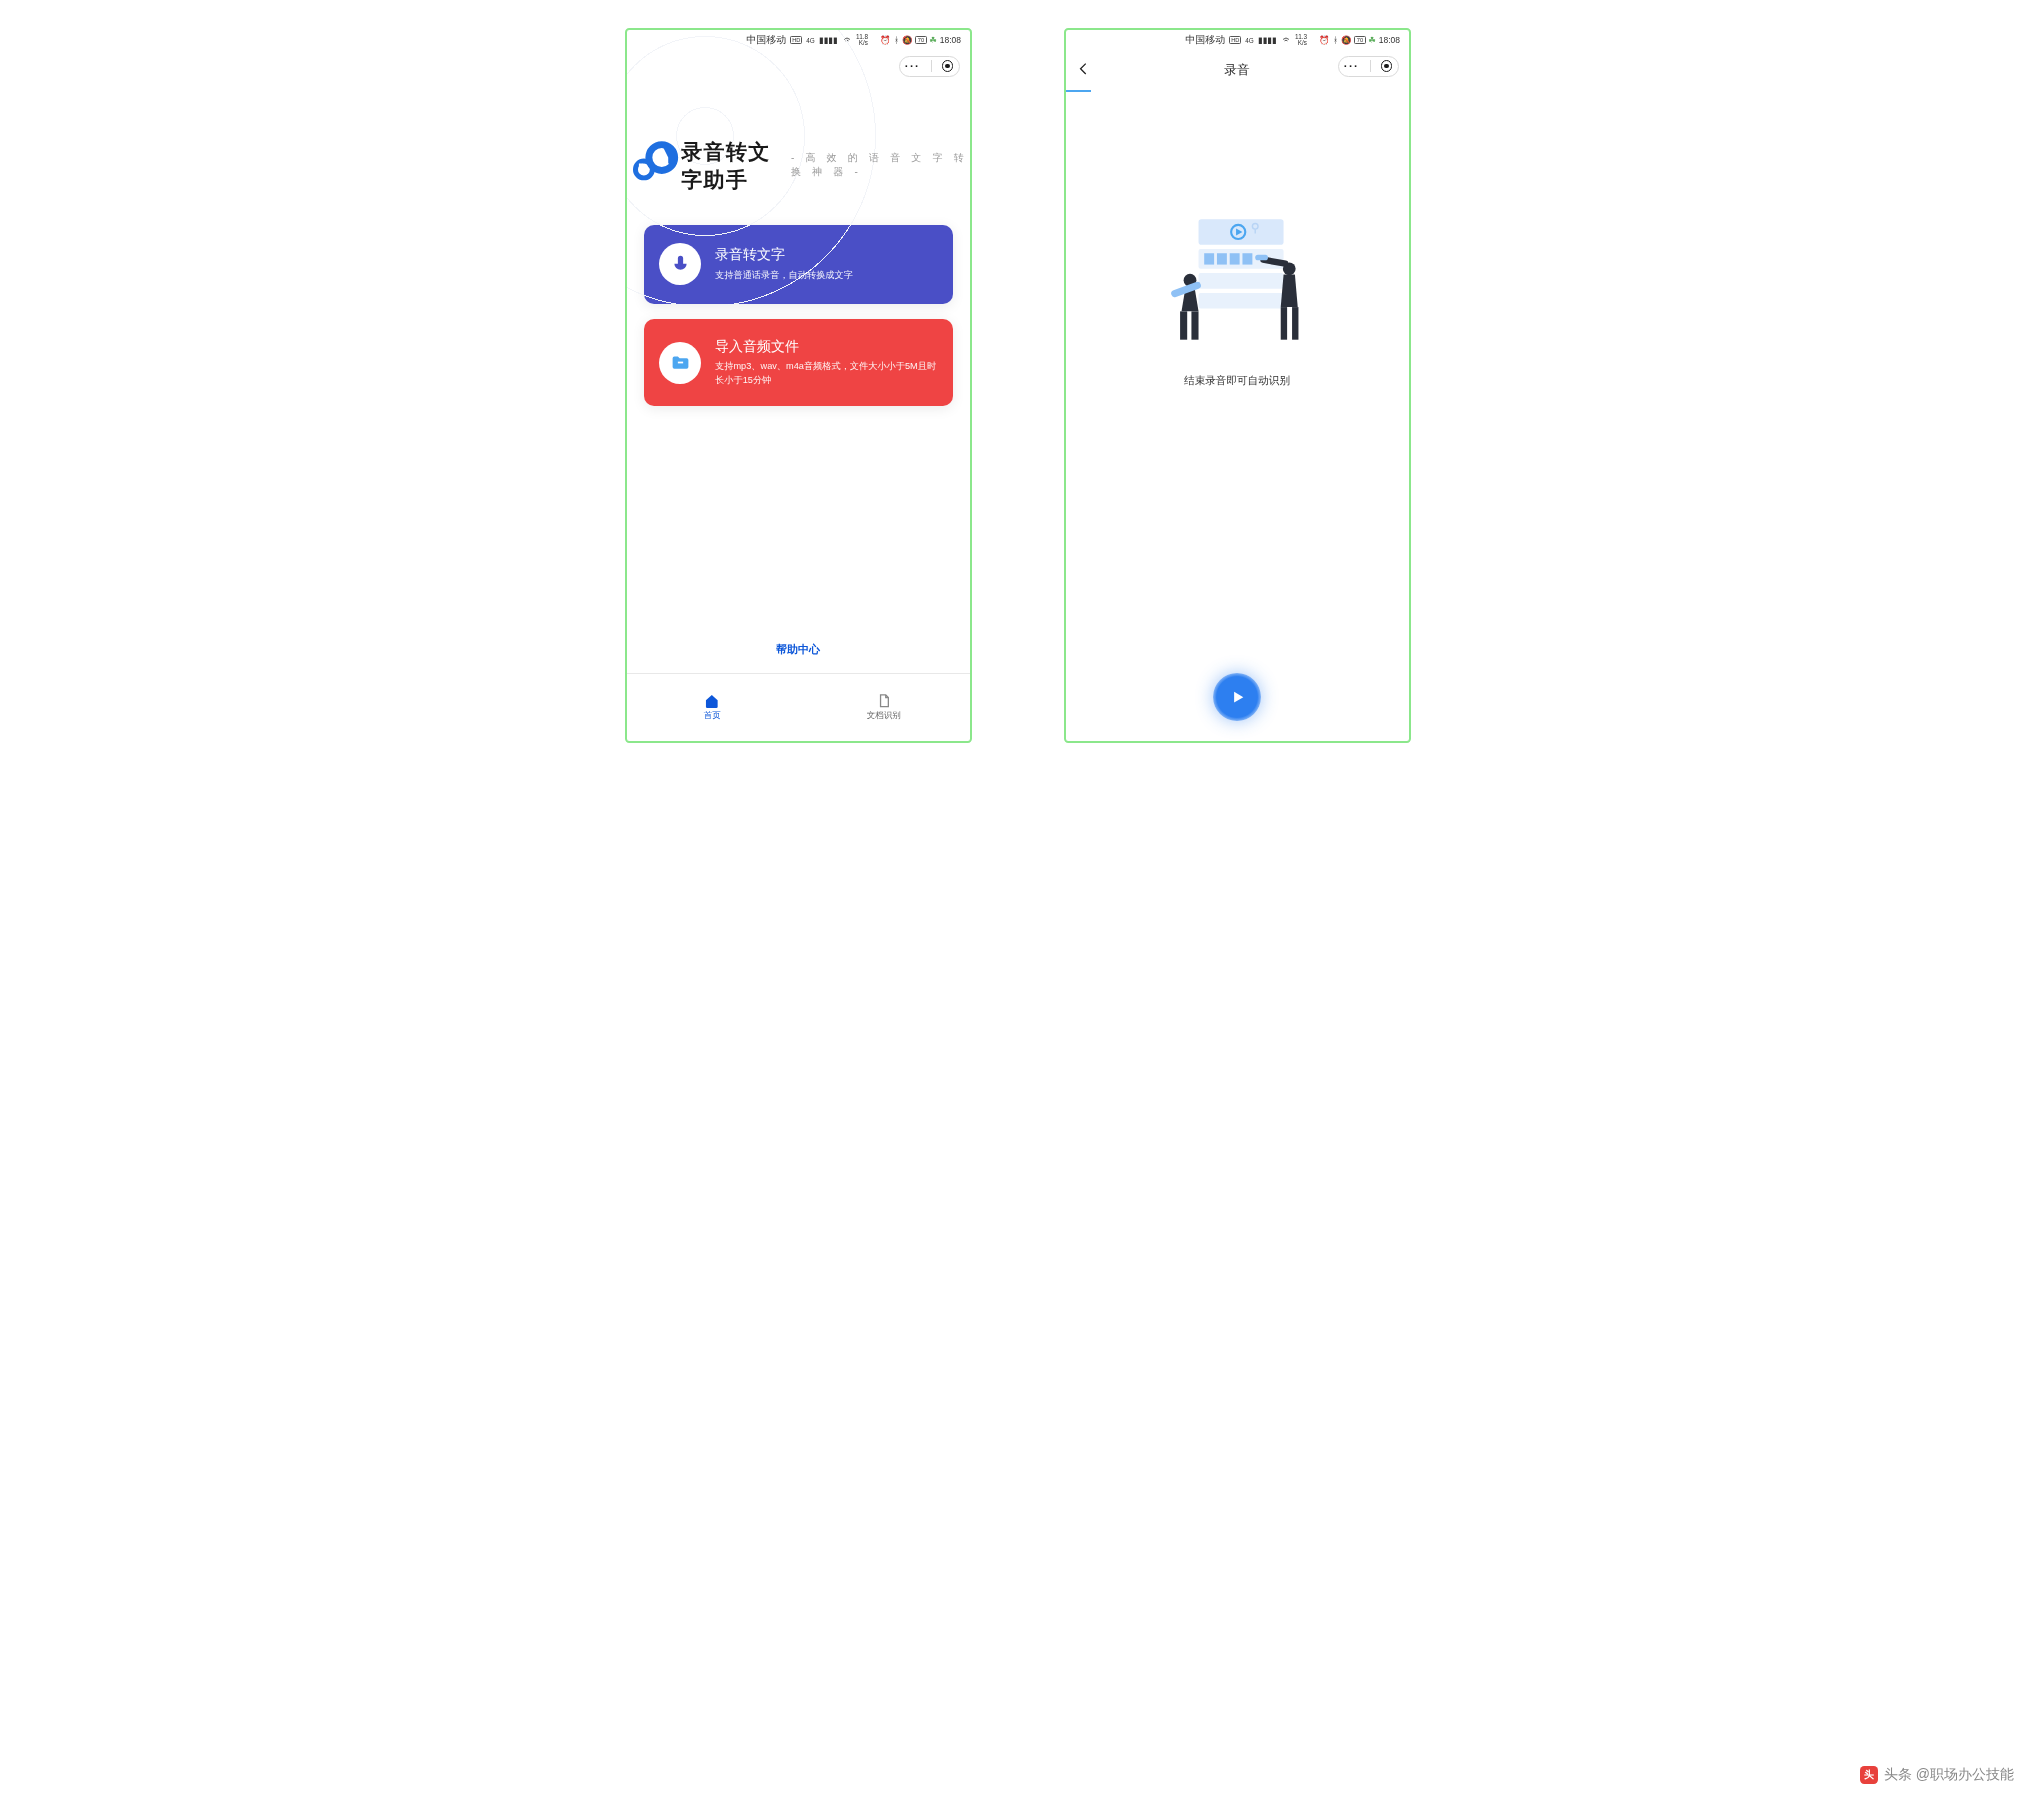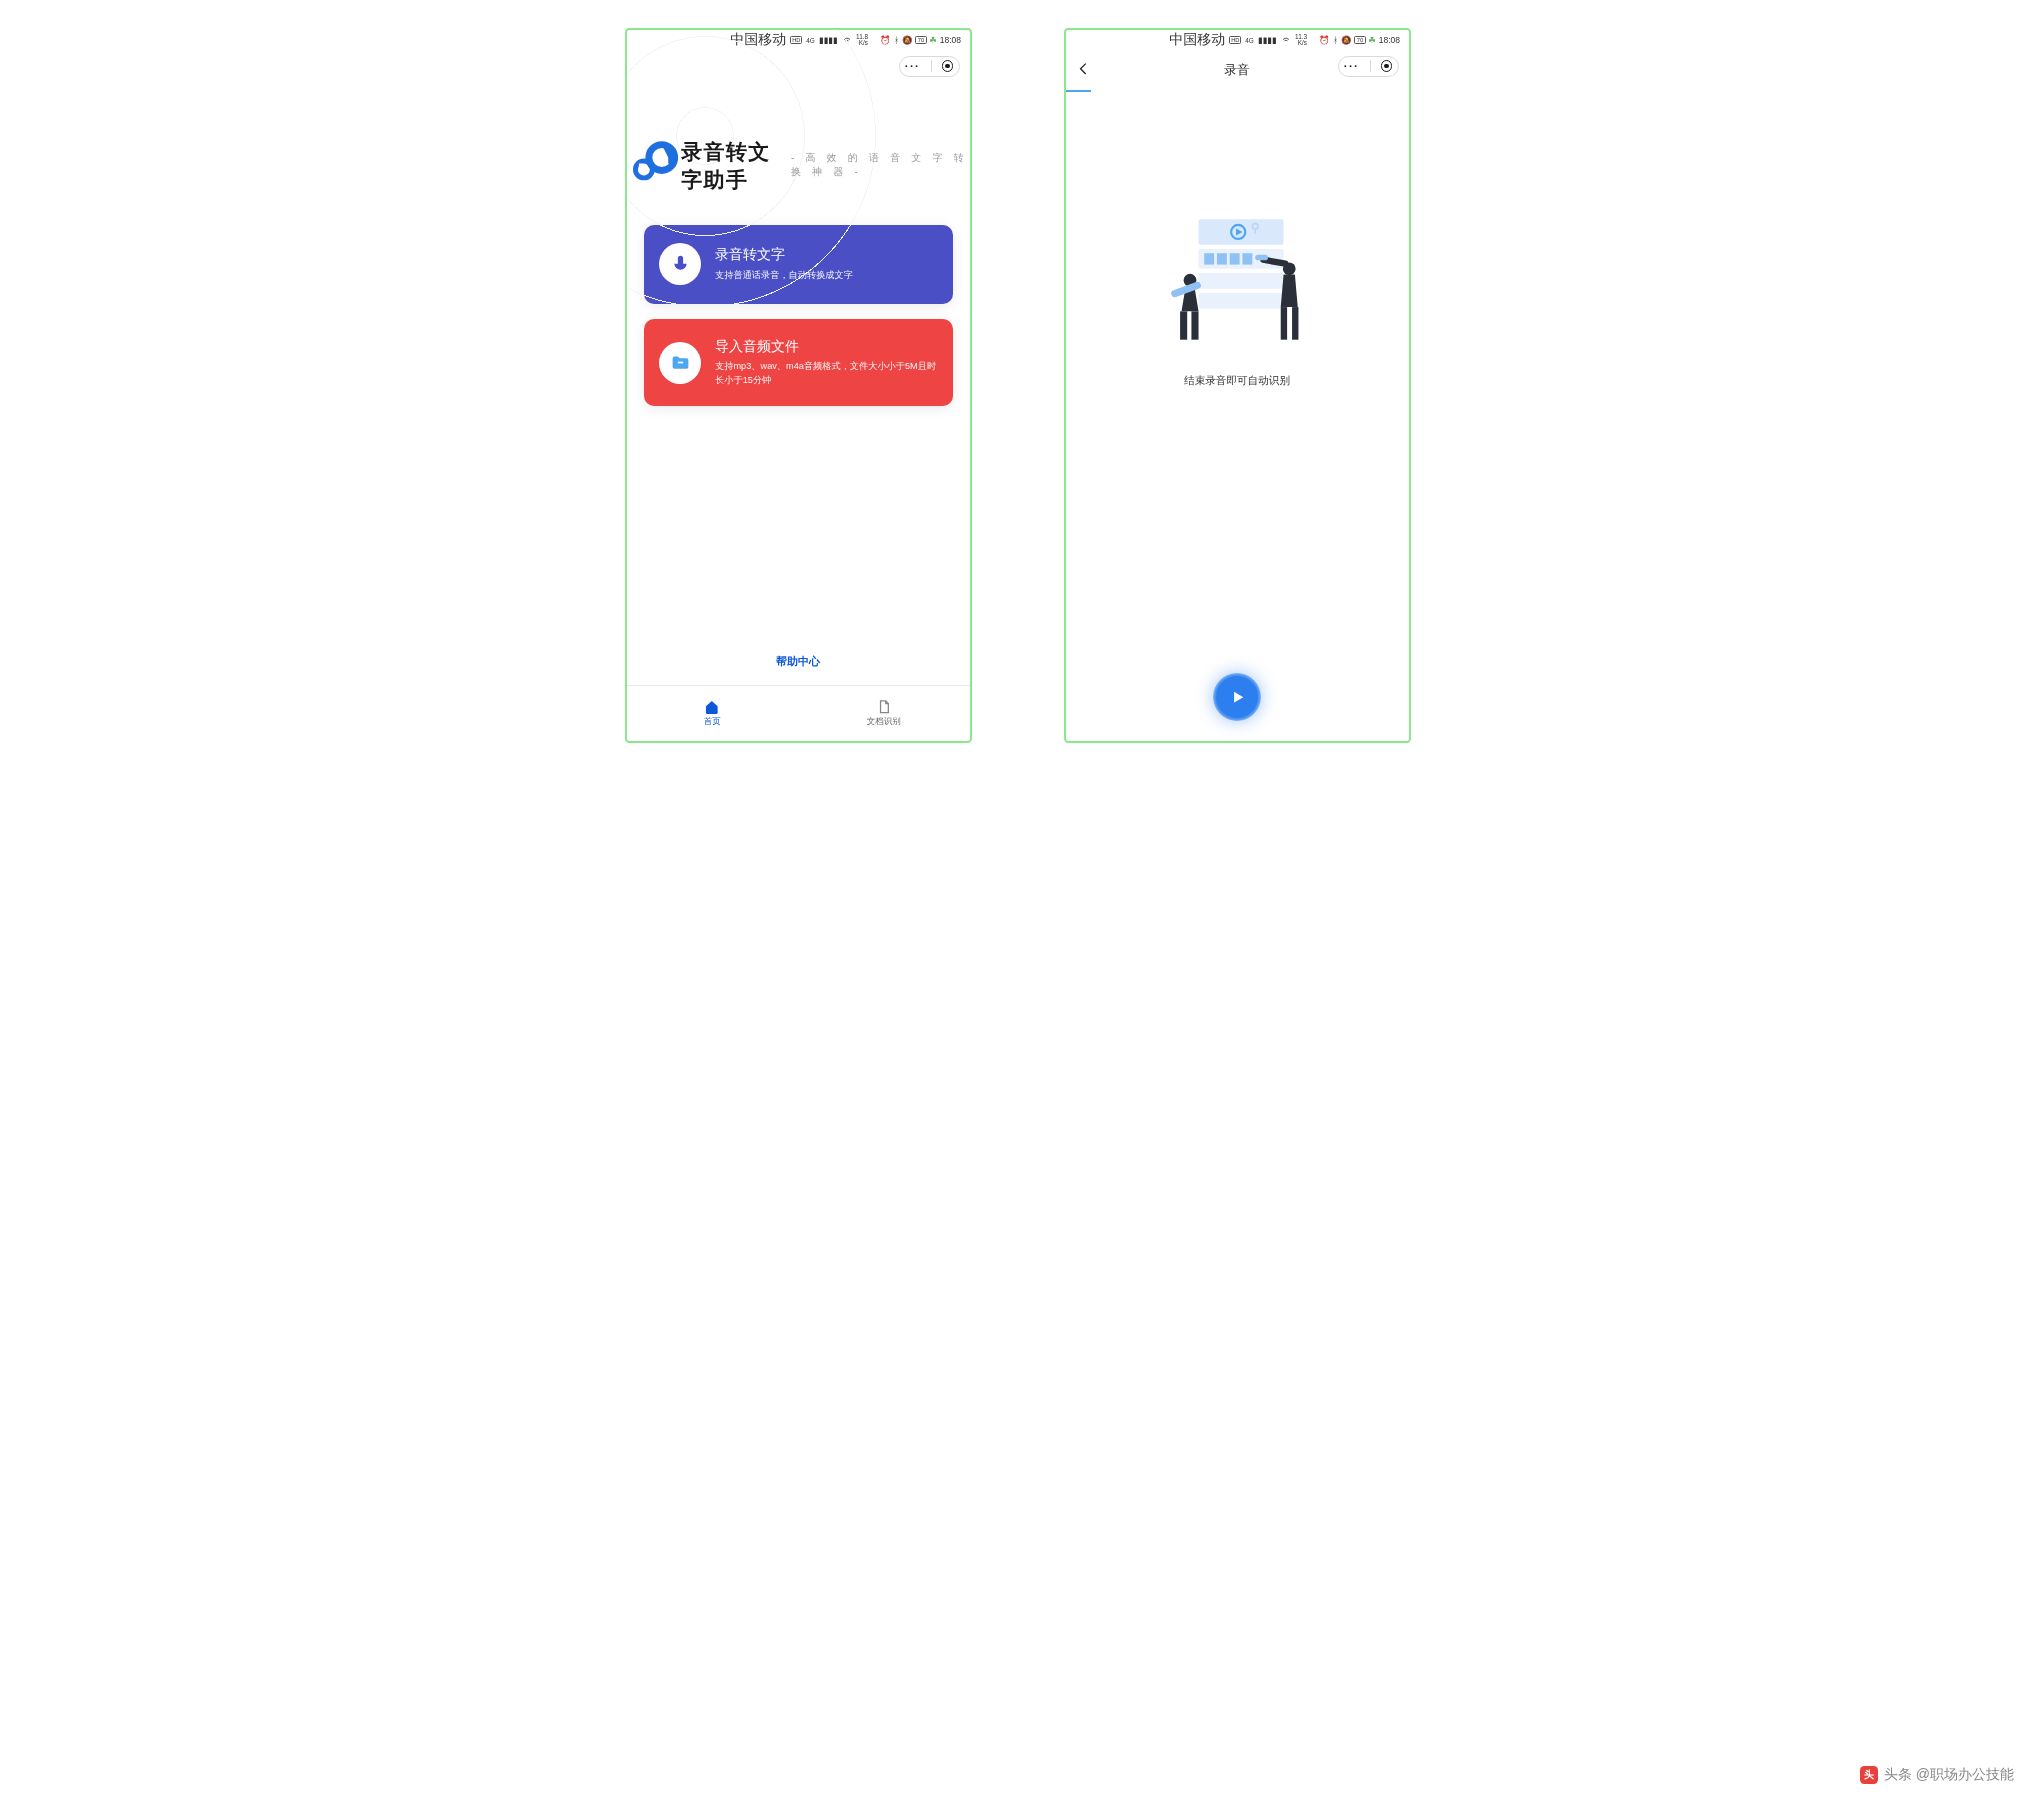--- a/index.html
+++ b/index.html
@@ -26,21 +26,21 @@
   .status-bar {
     height: 20px;
     display: flex;
     align-items: center;
     justify-content: flex-end;
     padding: 0 8.5px;
     font-size: 8.5px;
     color: #333;
     gap: 4.2px;
   }
-  .status-left-text { font-size: 14px; }
+  .status-left-text { font-size: 10px; }
   .status-icon { font-size: 8.5px; }
   .status-speed { font-size: 6.4px; line-height: 6.4px; text-align: right;}
   .status-right { display: flex; align-items: center; gap: 2.8px; margin-left: 8.5px;}
   .status-time { font-size: 8.5px; font-weight: 500; }
 
   
   .capsule {
     position: absolute;
     right: 10px;
     top: 25.5px;
@@ -78,21 +78,21 @@
     border-radius: 10px; padding: 18.4px 15.6px; display:flex; align-items:center; gap: 14px;
     box-shadow: 0 2.8px 12.7px rgba(0,0,0,0.08);
   }
   .card-purple { background: #4a4fc6; color: #fff; }
   .card-blue   { background: #ef4444; color: #fff; }
   .card-icon   { width: 42px; height: 42px; border-radius: 50%; background:#fff; display:flex; align-items:center; justify-content:center; flex-shrink:0;}
   .card-icon svg { width: 21px; height: 21px; }
   .card-title  { font-size: 14px; font-weight: 500; margin-bottom: 4.2px;}
   .card-desc   { font-size: 9.2px; opacity: 0.95; line-height: 1.5;}
   .help-link   { text-align:center; color:#0d57d9; font-size:11px; font-weight:700; margin-top:auto; padding-bottom:15.6px;}
-  .bottom-nav  { display:flex; border-top:0.7px solid #e8e8e8; height:56px;}
+  .bottom-nav  { display:flex; border-top:0.7px solid #e8e8e8; height:68px;}
   .nav-item    { flex:1; display:flex; flex-direction:column; align-items:center; justify-content:center; gap:1.4px;}
   .nav-item.active { color:#0d57d9; }
   .nav-item .nav-label { font-size:8.5px; color:#666;}
   .nav-item.active .nav-label { color:#0d57d9;}
   .nav-icon { width:15.6px; height:15.6px;}
 
   
   .recorder-header { position:relative; height:40px; display:flex; align-items:center; justify-content:center; margin-top:0;}
   .back-btn { position:absolute; left:10px; width:17px; color:#222;}
   .recorder-title { font-size:12.7px; color:#222;}

